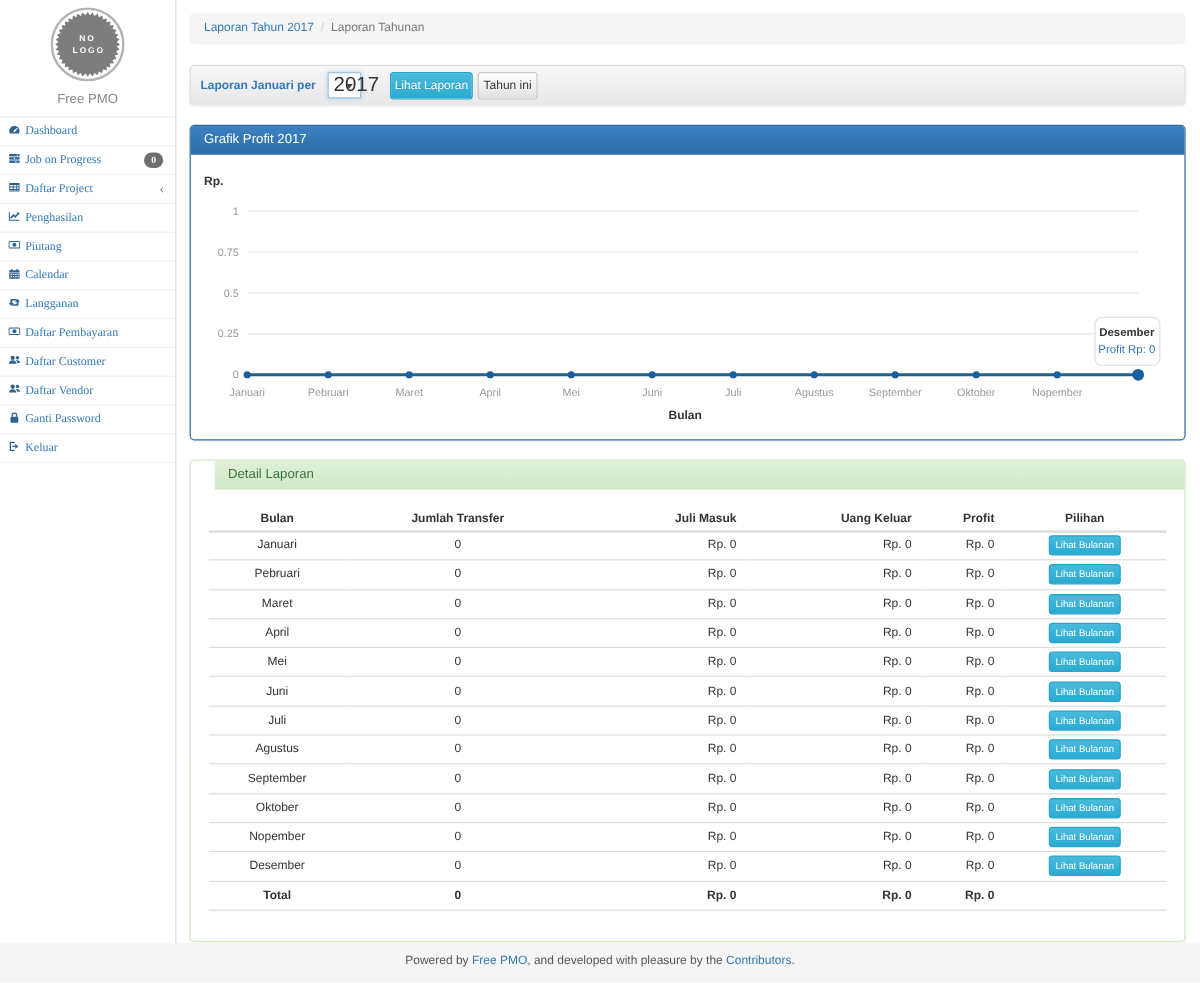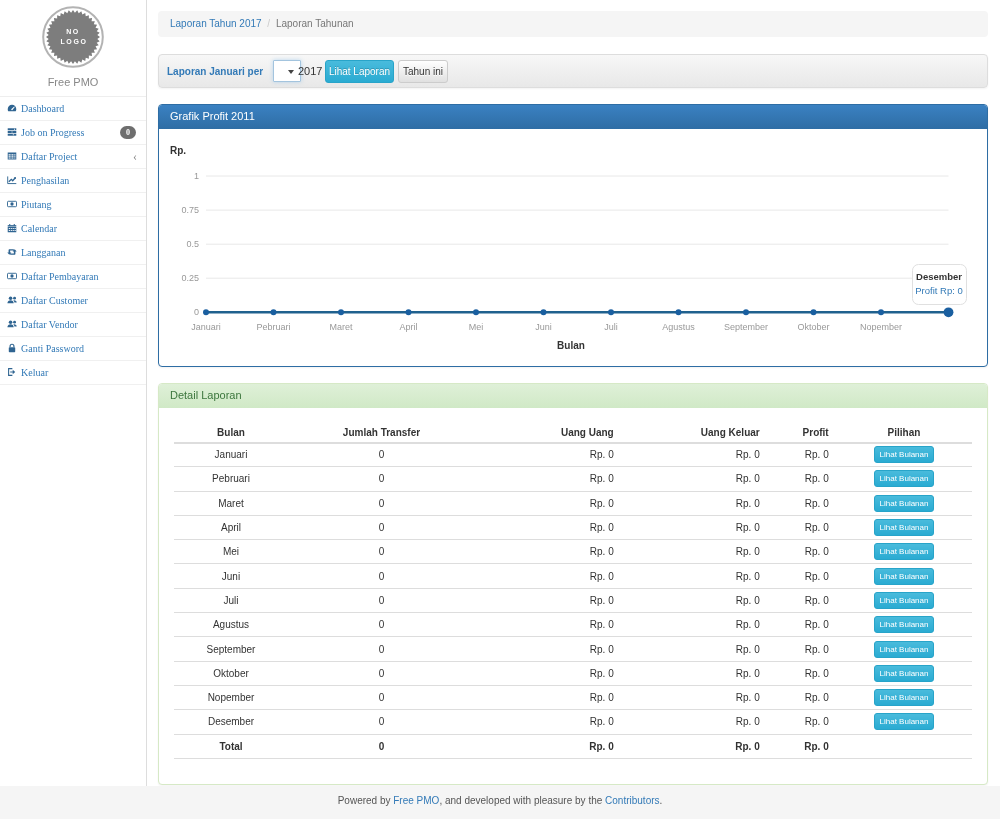--- a/index.html
+++ b/index.html
@@ -17,34 +17,34 @@
 .menu .badge { position:absolute; right:10px; top:5px; background:#6e6e6e; color:#fff; font-size:8px; font-weight:bold; border-radius:7px; padding:0 6px; height:13px; line-height:13px; }
 .menu .chev { position:absolute; right:9px; top:0; color:#888; font-size:12px; }
 
 
 .content { position:absolute; left:148px; top:0; width:852px; height:786px; background:#fff; }
 .breadcrumb { position:absolute; left:10px; top:11px; width:830px; height:26px; background:#f5f5f5; border-radius:4px; line-height:26px; padding-left:12px; color:#777; }
 .breadcrumb .sep { color:#ccc; padding:0 3px; }
 
 .filterbar { position:absolute; left:10px; top:54px; width:830px; height:34px; background:linear-gradient(to bottom,#f7f7f7 0,#e8e8e8 100%); border:1px solid #ddd; border-radius:4px; box-shadow:0 1px 2px rgba(0,0,0,.05); }
 .filterbar .lbl { position:absolute; left:8px; top:0; line-height:33px; font-weight:bold; color:#337ab7; }
-.sel { position:absolute; left:114px; top:5px; width:28px; height:22px; background:#fff; border:1px solid #a3c4de; border-radius:1px; box-shadow:0 0 4px rgba(102,175,233,.4); font-size:11px; color:#333; line-height:20px; padding-left:24px; }
+.sel { position:absolute; left:114px; top:5px; width:28px; height:22px; background:#fff; border:1px solid #a3c4de; border-radius:1px; box-shadow:0 0 4px rgba(102,175,233,.4); font-size:17px; color:#333; line-height:20px; padding-left:4px; }
 .sel .arr { position:absolute; right:6px; top:9px; width:0; height:0; border-left:3.5px solid transparent; border-right:3.5px solid transparent; border-top:4.5px solid #444; }
 .btn { display:inline-block; height:23px; line-height:21px; border-radius:3px; font-size:10px; text-align:center; }
 .btn-info { background:linear-gradient(to bottom,#49bbdc 0,#2aabd2 100%); border:1px solid #28a4c9; color:#fff; text-shadow:0 -1px 0 rgba(0,0,0,.2); }
 .btn-default { background:linear-gradient(to bottom,#fff 0,#e0e0e0 100%); border:1px solid #ccc; color:#333; text-shadow:0 1px 0 #fff; }
 .fb-btn1 { position:absolute; left:166px; top:5px; width:69px; }
 .fb-btn2 { position:absolute; left:239px; top:5px; width:50px; }
 
 .panel { position:absolute; left:10px; width:830px; background:#fff; border-radius:4px; box-shadow:0 1px 2px rgba(0,0,0,.05); }
 .panel-hd { height:24px; line-height:23px; padding-left:11px; border-radius:3px 3px 0 0; font-size:11px; }
 .chart-panel { top:104px; height:263px; border:1px solid #2e6da4; }
 .chart-panel .panel-hd { background:linear-gradient(to bottom,#3a81c2 0,#2e6da4 100%); color:#fff; }
 .detail-panel { top:383px; height:402px; border:1px solid #d6e9c6; }
-.detail-panel .panel-hd { background:linear-gradient(to bottom,#dff0d8 0,#d0e9c6 100%); color:#3c763d; }
+.detail-panel .panel-hd { background:linear-gradient(to bottom,#dff0d8 0,#d0e9c6 100%); color:#3c763d;margin-left:20px; }
 
 
 .tablewrap { padding:15.5px 15px 0 15px; }
 table { width:798px; border-collapse:collapse; font-size:10px; }
 th { font-weight:bold; border-bottom:2px solid #ddd; height:19px; }
 td { border-bottom:1px solid #ddd; height:24.3px; }
 .c { text-align:center; } .r { text-align:right; }
 td.r, th.r { padding-right:7.3px; }
 .btn-xs2 { display:inline-block; width:60px; height:17px; line-height:16px; border-radius:3px; font-size:8px; background:linear-gradient(to bottom,#49bbdc 0,#2aabd2 100%); border:1px solid #28a4c9; color:#fff; }
 tr.total td { font-weight:bold; border-bottom:1px solid #ddd; }
@@ -141,21 +141,21 @@
     <div class="breadcrumb"><a href="#">Laporan Tahun 2017</a><span class="sep"> / </span>Laporan Tahunan</div>
 
     <div class="filterbar">
       <span class="lbl">Laporan Januari per</span>
       <span class="sel">2017<span class="arr"></span></span>
       <span class="btn btn-info fb-btn1">Lihat Laporan</span>
       <span class="btn btn-default fb-btn2">Tahun ini</span>
     </div>
 
     <div class="panel chart-panel">
-      <div class="panel-hd">Grafik Profit 2011</div>
+      <div class="panel-hd">Grafik Profit 2017</div>
       <svg width="828" height="237" id="chartsvg">
           <line x1="47" y1="47" x2="789.5" y2="47" stroke="#e8e8e8" stroke-width="1"></line>
           <text x="40" y="50" text-anchor="end" font-size="9" fill="#999" font-family="Liberation Sans">1</text>
           <line x1="47" y1="81.1" x2="789.5" y2="81.1" stroke="#e8e8e8" stroke-width="1"></line>
           <text x="40" y="84.1" text-anchor="end" font-size="9" fill="#999" font-family="Liberation Sans">0.75</text>
           <line x1="47" y1="115.2" x2="789.5" y2="115.2" stroke="#e8e8e8" stroke-width="1"></line>
           <text x="40" y="118.2" text-anchor="end" font-size="9" fill="#999" font-family="Liberation Sans">0.5</text>
           <line x1="47" y1="149.2" x2="789.5" y2="149.2" stroke="#e8e8e8" stroke-width="1"></line>
           <text x="40" y="152.2" text-anchor="end" font-size="9" fill="#999" font-family="Liberation Sans">0.25</text>
           <line x1="47" y1="183.3" x2="789.5" y2="183.3" stroke="#e8e8e8" stroke-width="1"></line>
@@ -201,21 +201,21 @@
               <col style="width:187px">
               <col style="width:146px">
               <col style="width:146px">
               <col style="width:69px">
               <col style="width:136px">
           </colgroup>
           <thead>
             <tr>
                 <th class="c">Bulan</th>
                 <th class="c">Jumlah Transfer</th>
-                <th class="r">Uang Uang</th>
+                <th class="r">Juli Masuk</th>
                 <th class="r">Uang Keluar</th>
                 <th class="r">Profit</th>
                 <th class="c">Pilihan</th>
               </tr>
           </thead>
           <tbody id="tbody">
               <tr>
                 <td class="c">Januari</td>
                 <td class="c">0</td>
                 <td class="r">Rp. 0</td>

